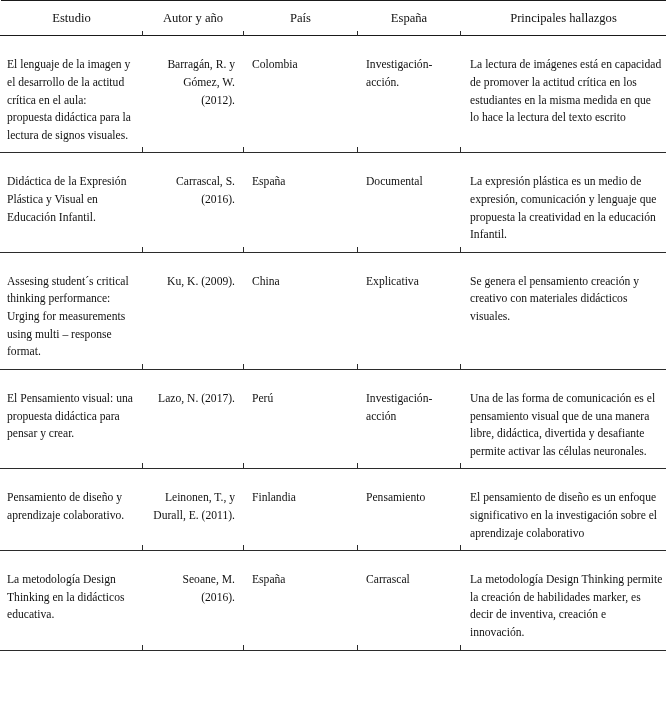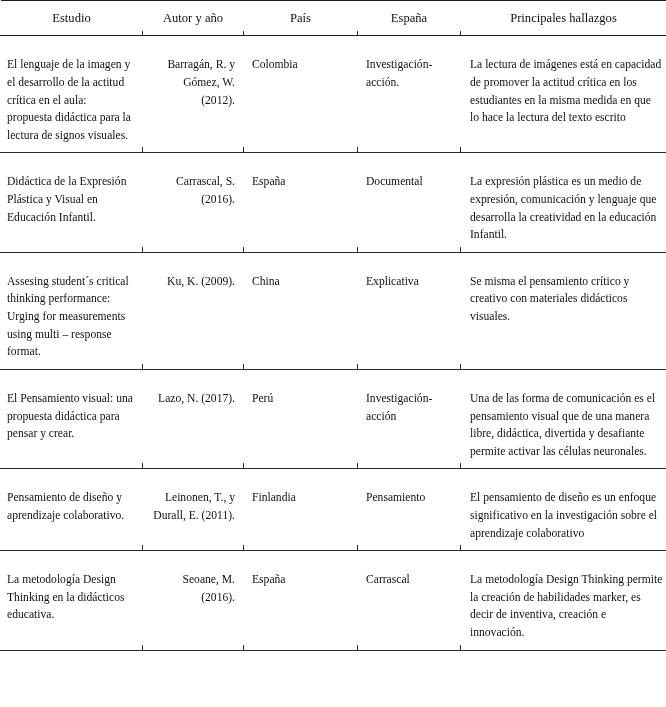--- a/index.html
+++ b/index.html
@@ -121,38 +121,38 @@
         <td class="col-author divider">
             <span class="cell-text">Carrascal, S. (2016).</span>
           </td>
         <td class="col-country divider">
             <span class="cell-text">España</span>
           </td>
         <td class="col-method divider">
             <span class="cell-text">Documental</span>
           </td>
         <td class="col-find divider">
-            <span class="cell-text">La expresión plástica es un medio de expresión, comunicación y lenguaje que desarrolla la creatividad en la educación Infantil.</span>
+            <span class="cell-text">La expresión plástica es un medio de expresión, comunicación y lenguaje que propuesta la creatividad en la educación Infantil.</span>
           </td>
       </tr>
       <tr class="data-row">
         <td class="col-study">
             <span class="cell-text">Assesing student´s critical thinking performance: Urging for measurements using multi – response format.</span>
           </td>
         <td class="col-author divider">
             <span class="cell-text">Ku, K. (2009).</span>
           </td>
         <td class="col-country divider">
             <span class="cell-text">China</span>
           </td>
         <td class="col-method divider">
             <span class="cell-text">Explicativa</span>
           </td>
         <td class="col-find divider">
-            <span class="cell-text">Se misma el pensamiento crítico y creativo con materiales didácticos visuales.</span>
+            <span class="cell-text">Se genera el pensamiento creación y creativo con materiales didácticos visuales.</span>
           </td>
       </tr>
       <tr class="data-row">
         <td class="col-study">
             <span class="cell-text">El Pensamiento visual: una propuesta didáctica para pensar y crear.</span>
           </td>
         <td class="col-author divider">
             <span class="cell-text">Lazo, N. (2017).</span>
           </td>
         <td class="col-country divider">

